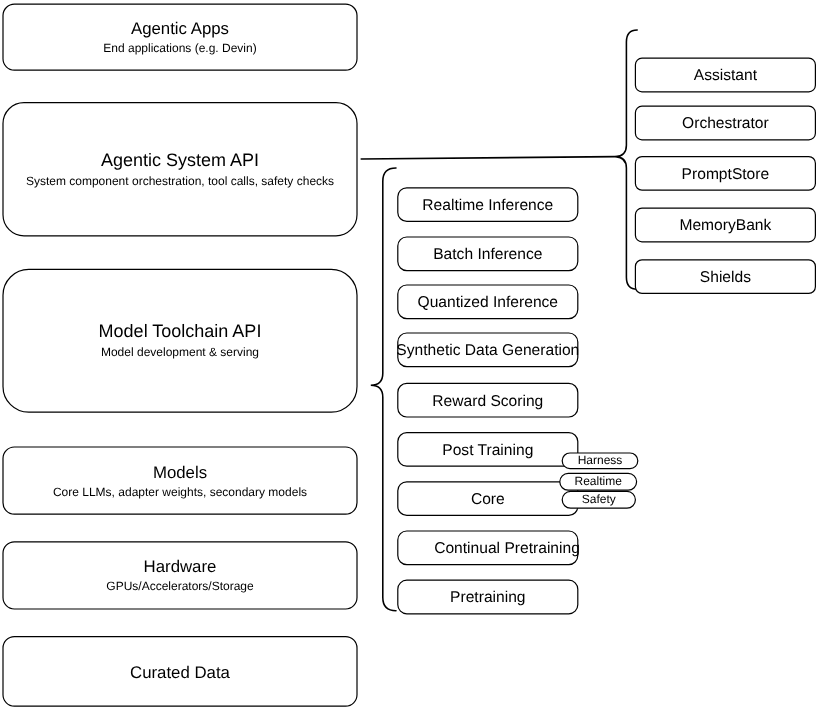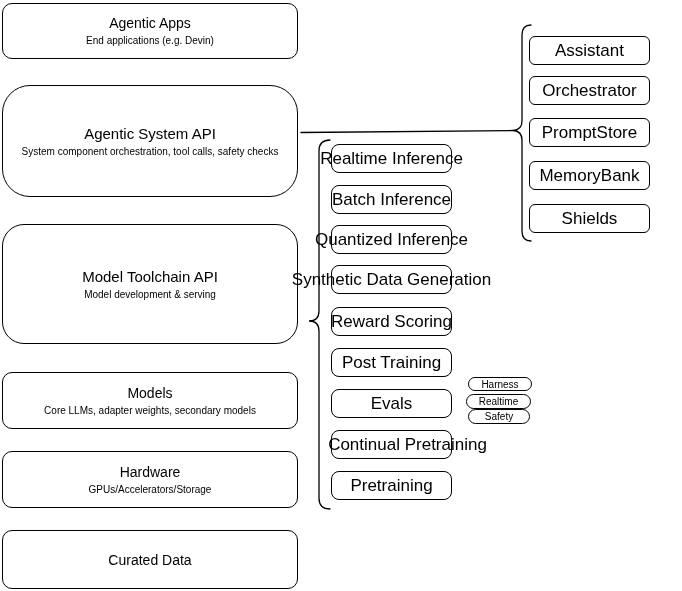--- a/index.html
+++ b/index.html
@@ -31,42 +31,43 @@
     border: 1.2px solid #000000;
     background: #ffffff;
     display: flex;
     flex-direction: column;
     align-items: center;
     justify-content: center;
     gap: 4px;
     text-align: center;
   }
   .lb0 { top: 3px;   height: 56px;  border-radius: 10px; }
-  .lb1 { top: 85px;  height: 112px; border-radius: 28px; }
+  .lb1 { top: 85px;  height: 112px; border-radius: 18px; }
   .lb2 { top: 224px; height: 120px; border-radius: 22px; }
   .lb3 { top: 372px; height: 57px;  border-radius: 10px; }
   .lb4 { top: 451px; height: 57px;  border-radius: 10px; }
   .lb5 { top: 530px; height: 59px;  border-radius: 10px; }
   .lbox .title    { font-size: 14px; line-height: 16px; }
   .lb1 .title, .lb2 .title { font-size: 15px; line-height: 17px; }
   .lbox .subtitle { font-size: 10px; line-height: 12px; }
   
   .node {
     position: absolute;
     box-sizing: border-box;
-    width: 121px;
+    width: 151px;
     height: 29px;
     border: 1.2px solid #000000;
     background: #ffffff;
     display: flex;
     align-items: center;
     justify-content: center;
-    font-size: 17px;
+    font-size: 13px;
     white-space: nowrap;
     text-align: center;
+    margin-top: 12px;
   }
   .mnode { left: 331px; border-radius: 8px; }
   .m0 { top: 144px; } .m1 { top: 185px; } .m2 { top: 225px; }
   .m3 { top: 265px; } .m4 { top: 307px; } .m5 { top: 348px; }
   .m6 { top: 389px; } .m7 { top: 430px; padding-left: 32px; } .m8 { top: 471px; }
   .rnode { left: 529px; border-radius: 6px; }
   .r0 { top: 36px; } .r1 { top: 76px; } .r2 { top: 118px; }
   .r3 { top: 161px; } .r4 { top: 204px; }
   
   .pill {
@@ -120,21 +121,21 @@
   <div class="lbox lb5">
     <div class="title">Curated Data</div>
   </div>
 
   <div class="node mnode m0">Realtime Inference</div>
   <div class="node mnode m1">Batch Inference</div>
   <div class="node mnode m2">Quantized Inference</div>
   <div class="node mnode m3">Synthetic Data Generation</div>
   <div class="node mnode m4">Reward Scoring</div>
   <div class="node mnode m5">Post Training</div>
-  <div class="node mnode m6">Evals</div>
+  <div class="node mnode m6">Core</div>
   <div class="node mnode m7">Continual Pretraining</div>
   <div class="node mnode m8">Pretraining</div>
 
   <div class="pill p0">Harness</div>
   <div class="pill p1">Realtime</div>
   <div class="pill p2">Safety</div>
 
   <div class="node rnode r0">Assistant</div>
   <div class="node rnode r1">Orchestrator</div>
   <div class="node rnode r2">PromptStore</div>

